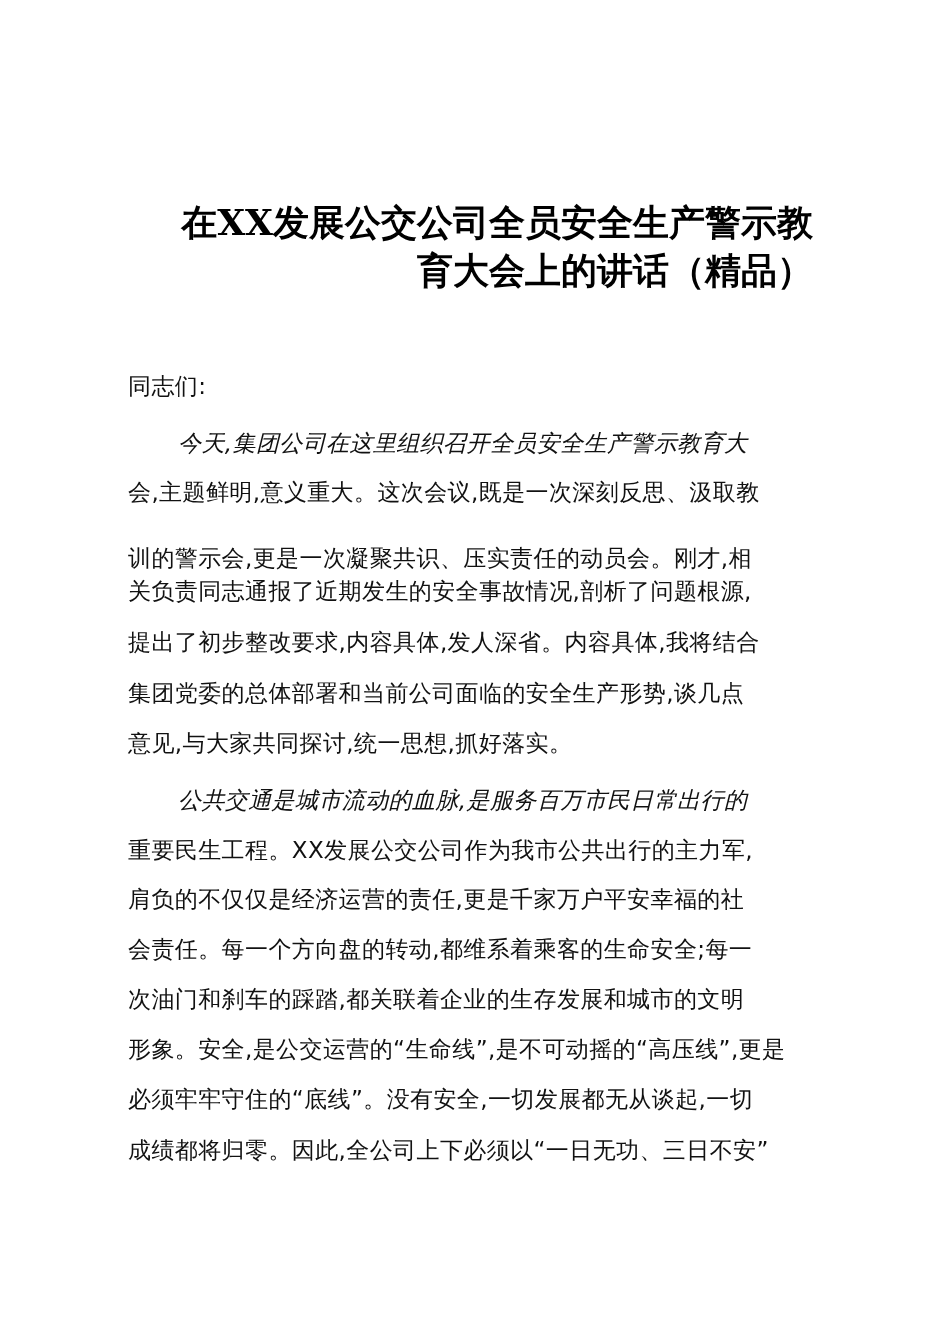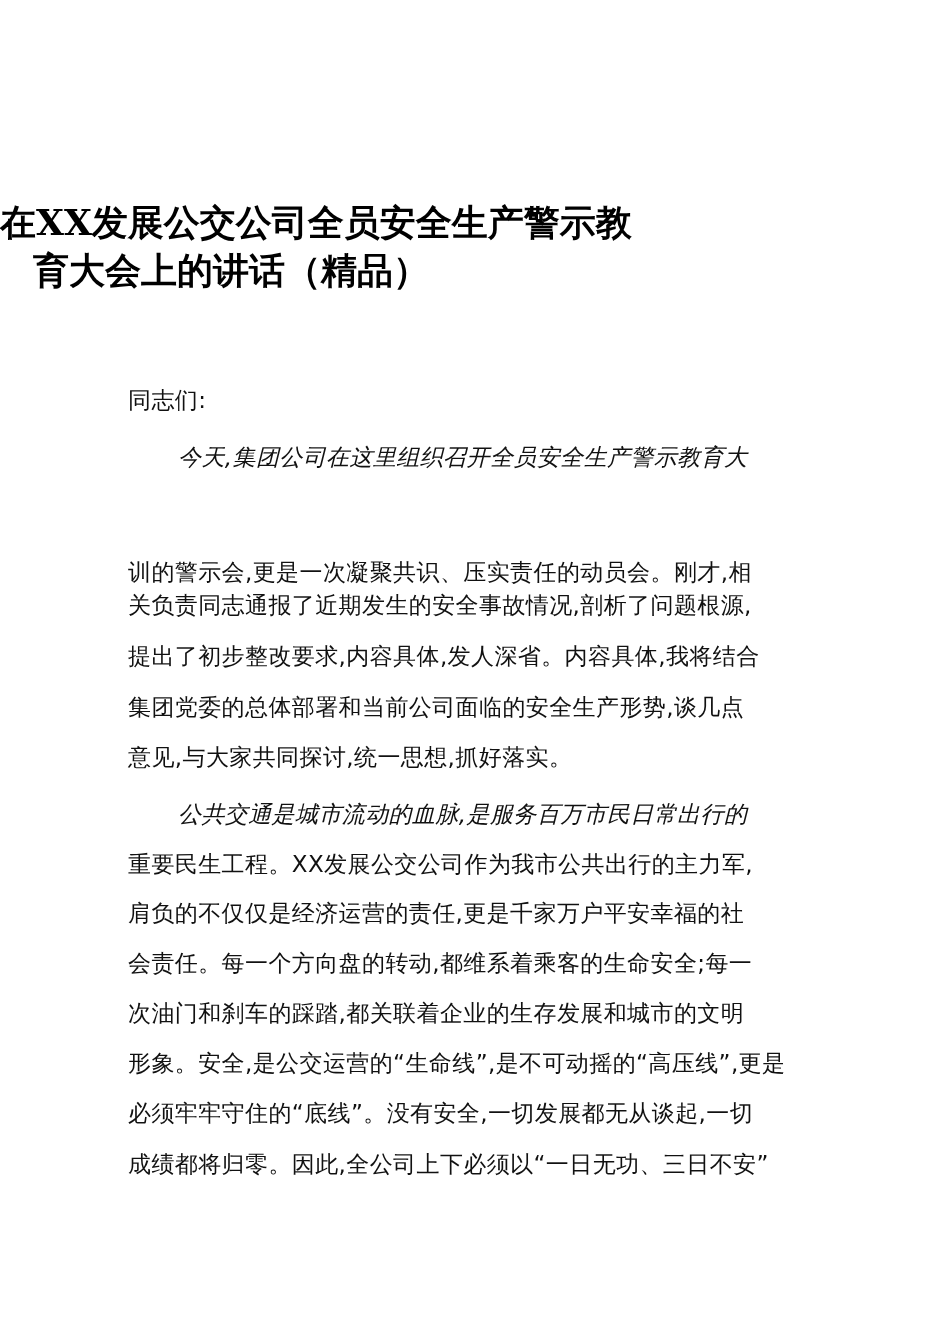--- a/index.html
+++ b/index.html
@@ -1,33 +1,34 @@
 <!DOCTYPE html>
 <html><head>
 <meta charset="utf-8">
 <style>
   html, body { margin: 0; padding: 0; background: #ffffff; }
   body { width: 950px; height: 1344px; position: relative; overflow: hidden; font-family: "DejaVu Sans", "Liberation Sans", sans-serif; color: #111; }
   .page { position: absolute; left: 0; top: 0; width: 950px; height: 1344px; background: #fff; }
-  .title { position: absolute; left: 0; width: 813px; text-align: left; font-family: "DejaVu Serif", "Liberation Serif", serif; font-weight: bold; font-size: 36px; letter-spacing: 0px; line-height: 52px; white-space: nowrap; color: #000; }
+  .title { position: absolute; left: 0; width: 813px; text-align: right; font-family: "DejaVu Serif", "Liberation Serif", serif; font-weight: bold; font-size: 36px; letter-spacing: 0px; line-height: 52px; white-space: nowrap; color: #000; }
   .title.l1 { top: 196px; }
-  .title.l2 { top: 244px; padding-left: 33px; }
-  .line { position: absolute; left: 128px; font-size: 23px; line-height: 32px; white-space: nowrap; color: #111; letter-spacing: 0.4px; margin-top: 14px; }
+  .title.l2 { top: 244px; }
+  .line { position: absolute; left: 128px; font-size: 23px; line-height: 32px; white-space: nowrap; color: #111; letter-spacing: 0.4px; }
   .indent { left: 178px; font-style: italic; }
 </style>
 </head>
 <body>
 
 <div class="page">
   <div class="title l1">在XX发展公交公司全员安全生产警示教</div>
   <div class="title l2">育大会上的讲话（精品）</div>
 
   <div class="line" style="top:370px">同志们:</div>
 
   <div class="line indent" style="top:427px">今天,集团公司在这里组织召开全员安全生产警示教育大</div>
+  <div class="line" style="top:476px">会,主题鲜明,意义重大。这次会议,既是一次深刻反思、汲取教</div>
   <div class="line" style="top:542px">训的警示会,更是一次凝聚共识、压实责任的动员会。刚才,相</div>
   <div class="line" style="top:575px">关负责同志通报了近期发生的安全事故情况,剖析了问题根源,</div>
   <div class="line" style="top:626px">提出了初步整改要求,内容具体,发人深省。内容具体,我将结合</div>
   <div class="line" style="top:677px">集团党委的总体部署和当前公司面临的安全生产形势,谈几点</div>
   <div class="line" style="top:727px">意见,与大家共同探讨,统一思想,抓好落实。</div>
 
   <div class="line indent" style="top:784px">公共交通是城市流动的血脉,是服务百万市民日常出行的</div>
   <div class="line" style="top:834px">重要民生工程。XX发展公交公司作为我市公共出行的主力军,</div>
   <div class="line" style="top:883px">肩负的不仅仅是经济运营的责任,更是千家万户平安幸福的社</div>
   <div class="line" style="top:933px">会责任。每一个方向盘的转动,都维系着乘客的生命安全;每一</div>

